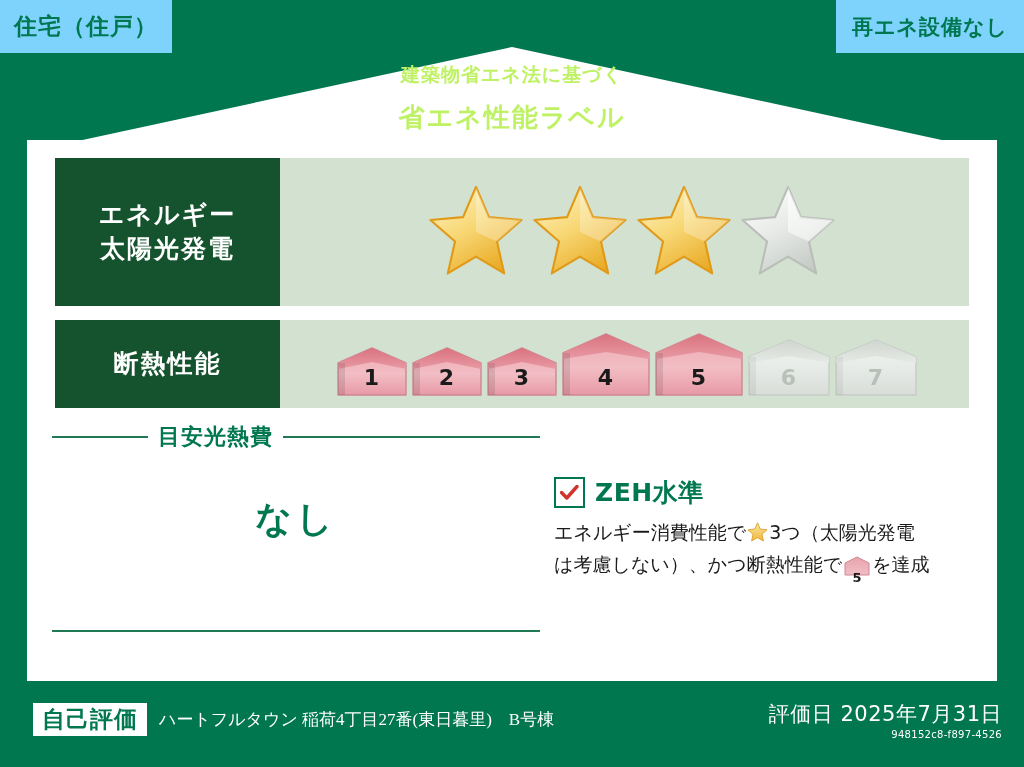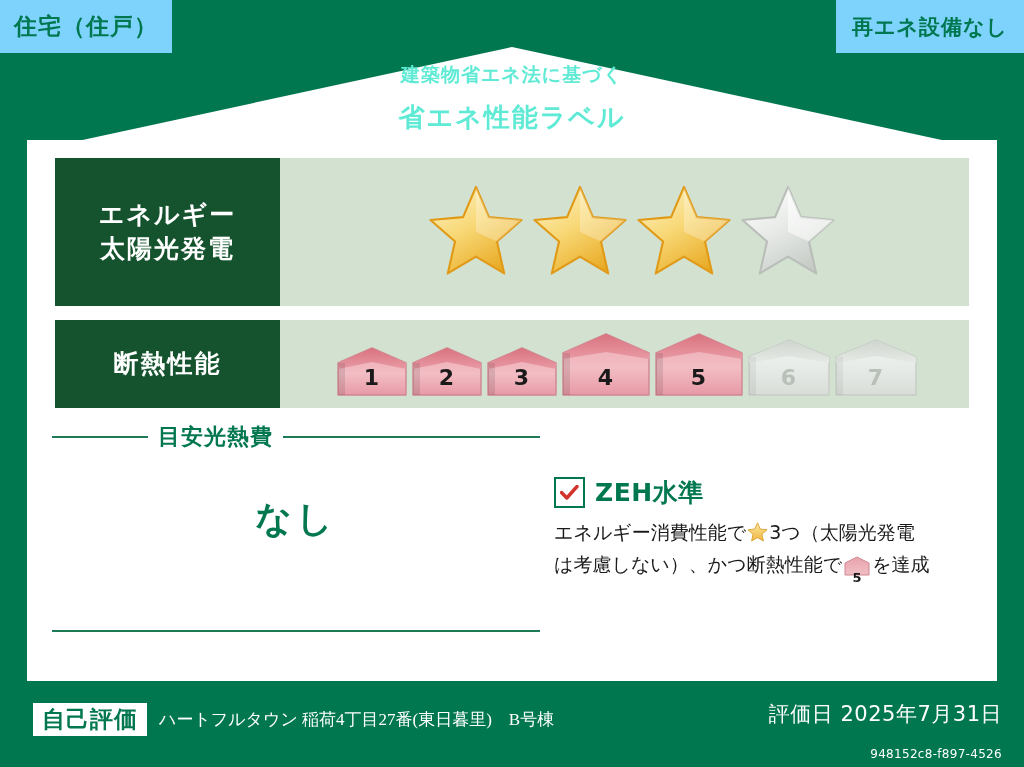--- a/index.html
+++ b/index.html
@@ -28,21 +28,21 @@
     position:absolute;background:#7dd3fc;color:#00774f;
     font-weight:bold;display:flex;align-items:center;justify-content:center;
     letter-spacing:1px;
   }
   #tag-left{left:0;top:0;width:172px;height:53px;font-size:23px;}
   #tag-right{right:0;top:0;width:188px;height:53px;font-size:21px;}
 
   
   .title-wrap{
     position:absolute;left:0;top:62px;width:1024px;text-align:center;
-    color:#5eead4;pointer-events:none;
+    color:#bef264;pointer-events:none;
   }
   .title-sub{font-size:19px;font-weight:bold;letter-spacing:1px;line-height:1.3;}
   .title-main{font-size:26px;font-weight:bold;letter-spacing:2px;line-height:1.25;margin-top:14px;}
 
   
   .perf-row{position:absolute;display:flex;align-items:stretch;}
   #row-energy{left:55px;top:158px;width:914px;height:148px;}
   #row-insul{left:55px;top:320px;width:914px;height:88px;}
 
   .perf-key{
@@ -112,21 +112,21 @@
 
   
   .footer-left{position:absolute;left:33px;top:703px;display:flex;align-items:center;gap:12px;font-family:Liberation Serif, serif;}
   .self-eval{
     background:#ffffff;color:#00774f;font-weight:bold;font-size:23px;
     padding:4px 9px;letter-spacing:1px;line-height:1.1;
   }
   .addr{color:#ffffff;font-size:17px;letter-spacing:0px;white-space:nowrap;}
   .footer-right{position:absolute;right:22px;top:700px;text-align:right;color:#ffffff;}
   .eval-date{font-size:21px;letter-spacing:0.5px;}
-  .eval-id{font-size:12px;margin-top:19px;letter-spacing:0.3px;}
+  .eval-id{font-size:10px;margin-top:1px;letter-spacing:0.3px;}
 </style>
 </head>
 <body>
 
 <div id="label-root">
 
   <div class="house-roof"></div>
 
   <div class="card"></div>
 

